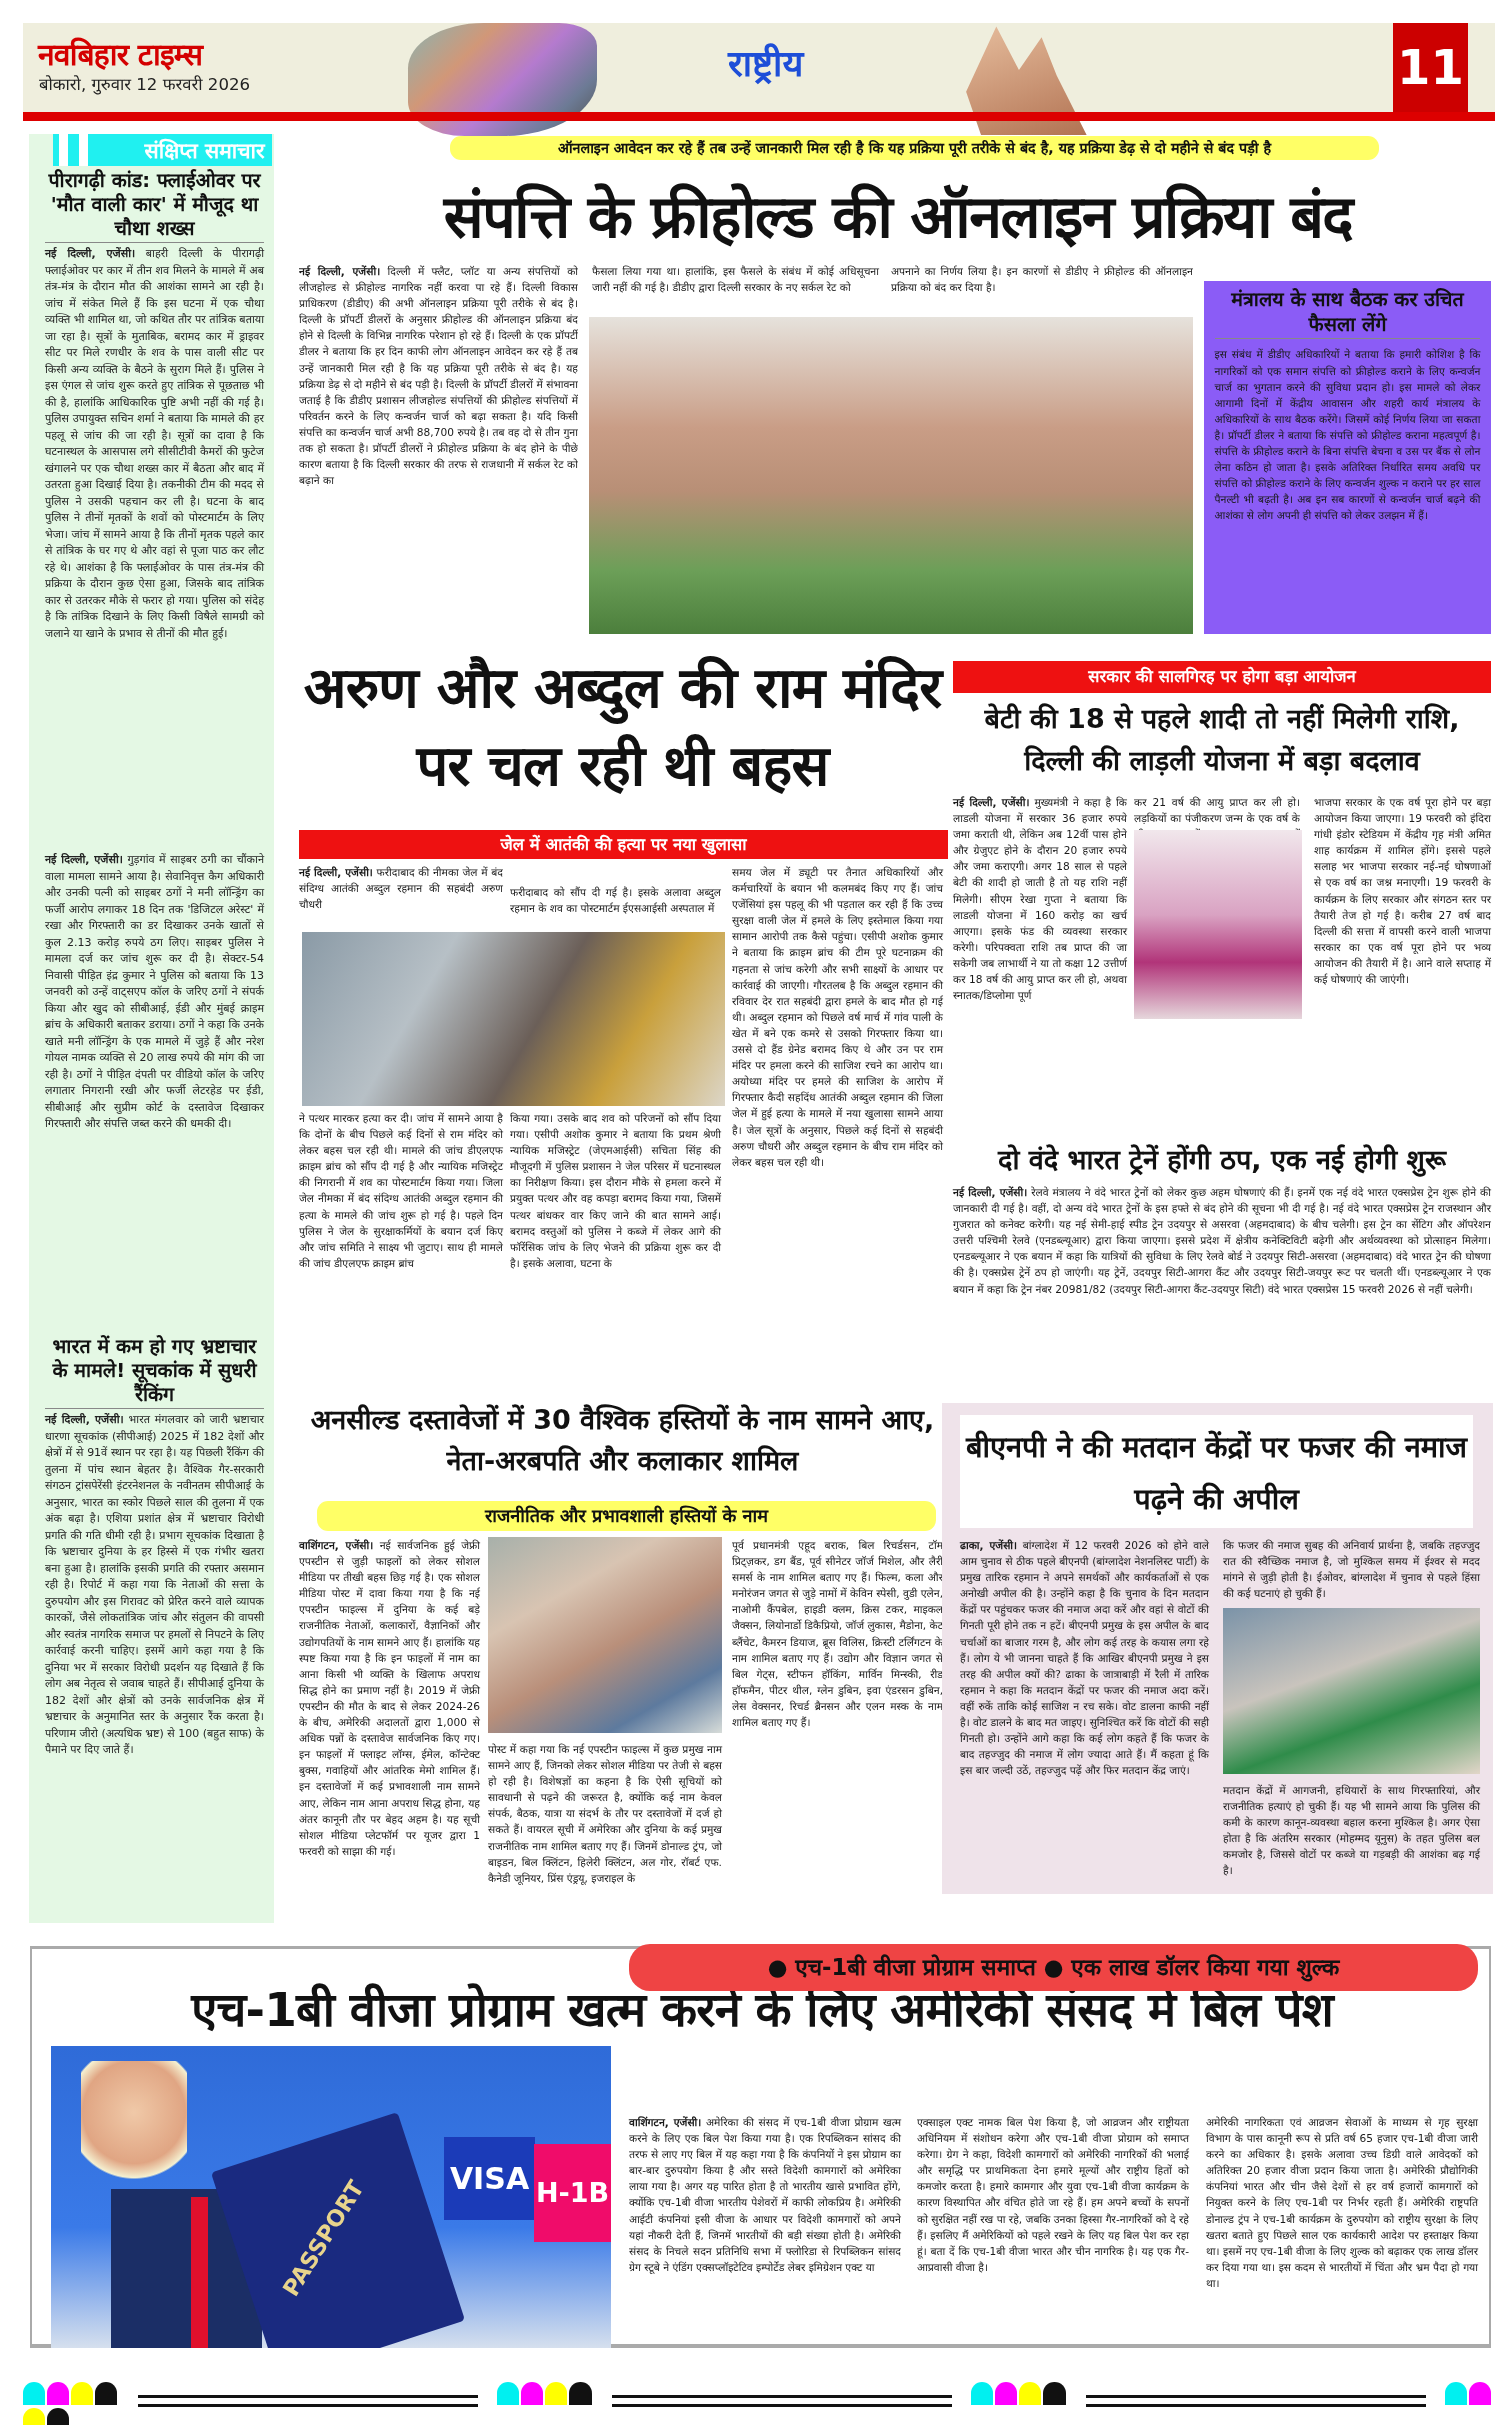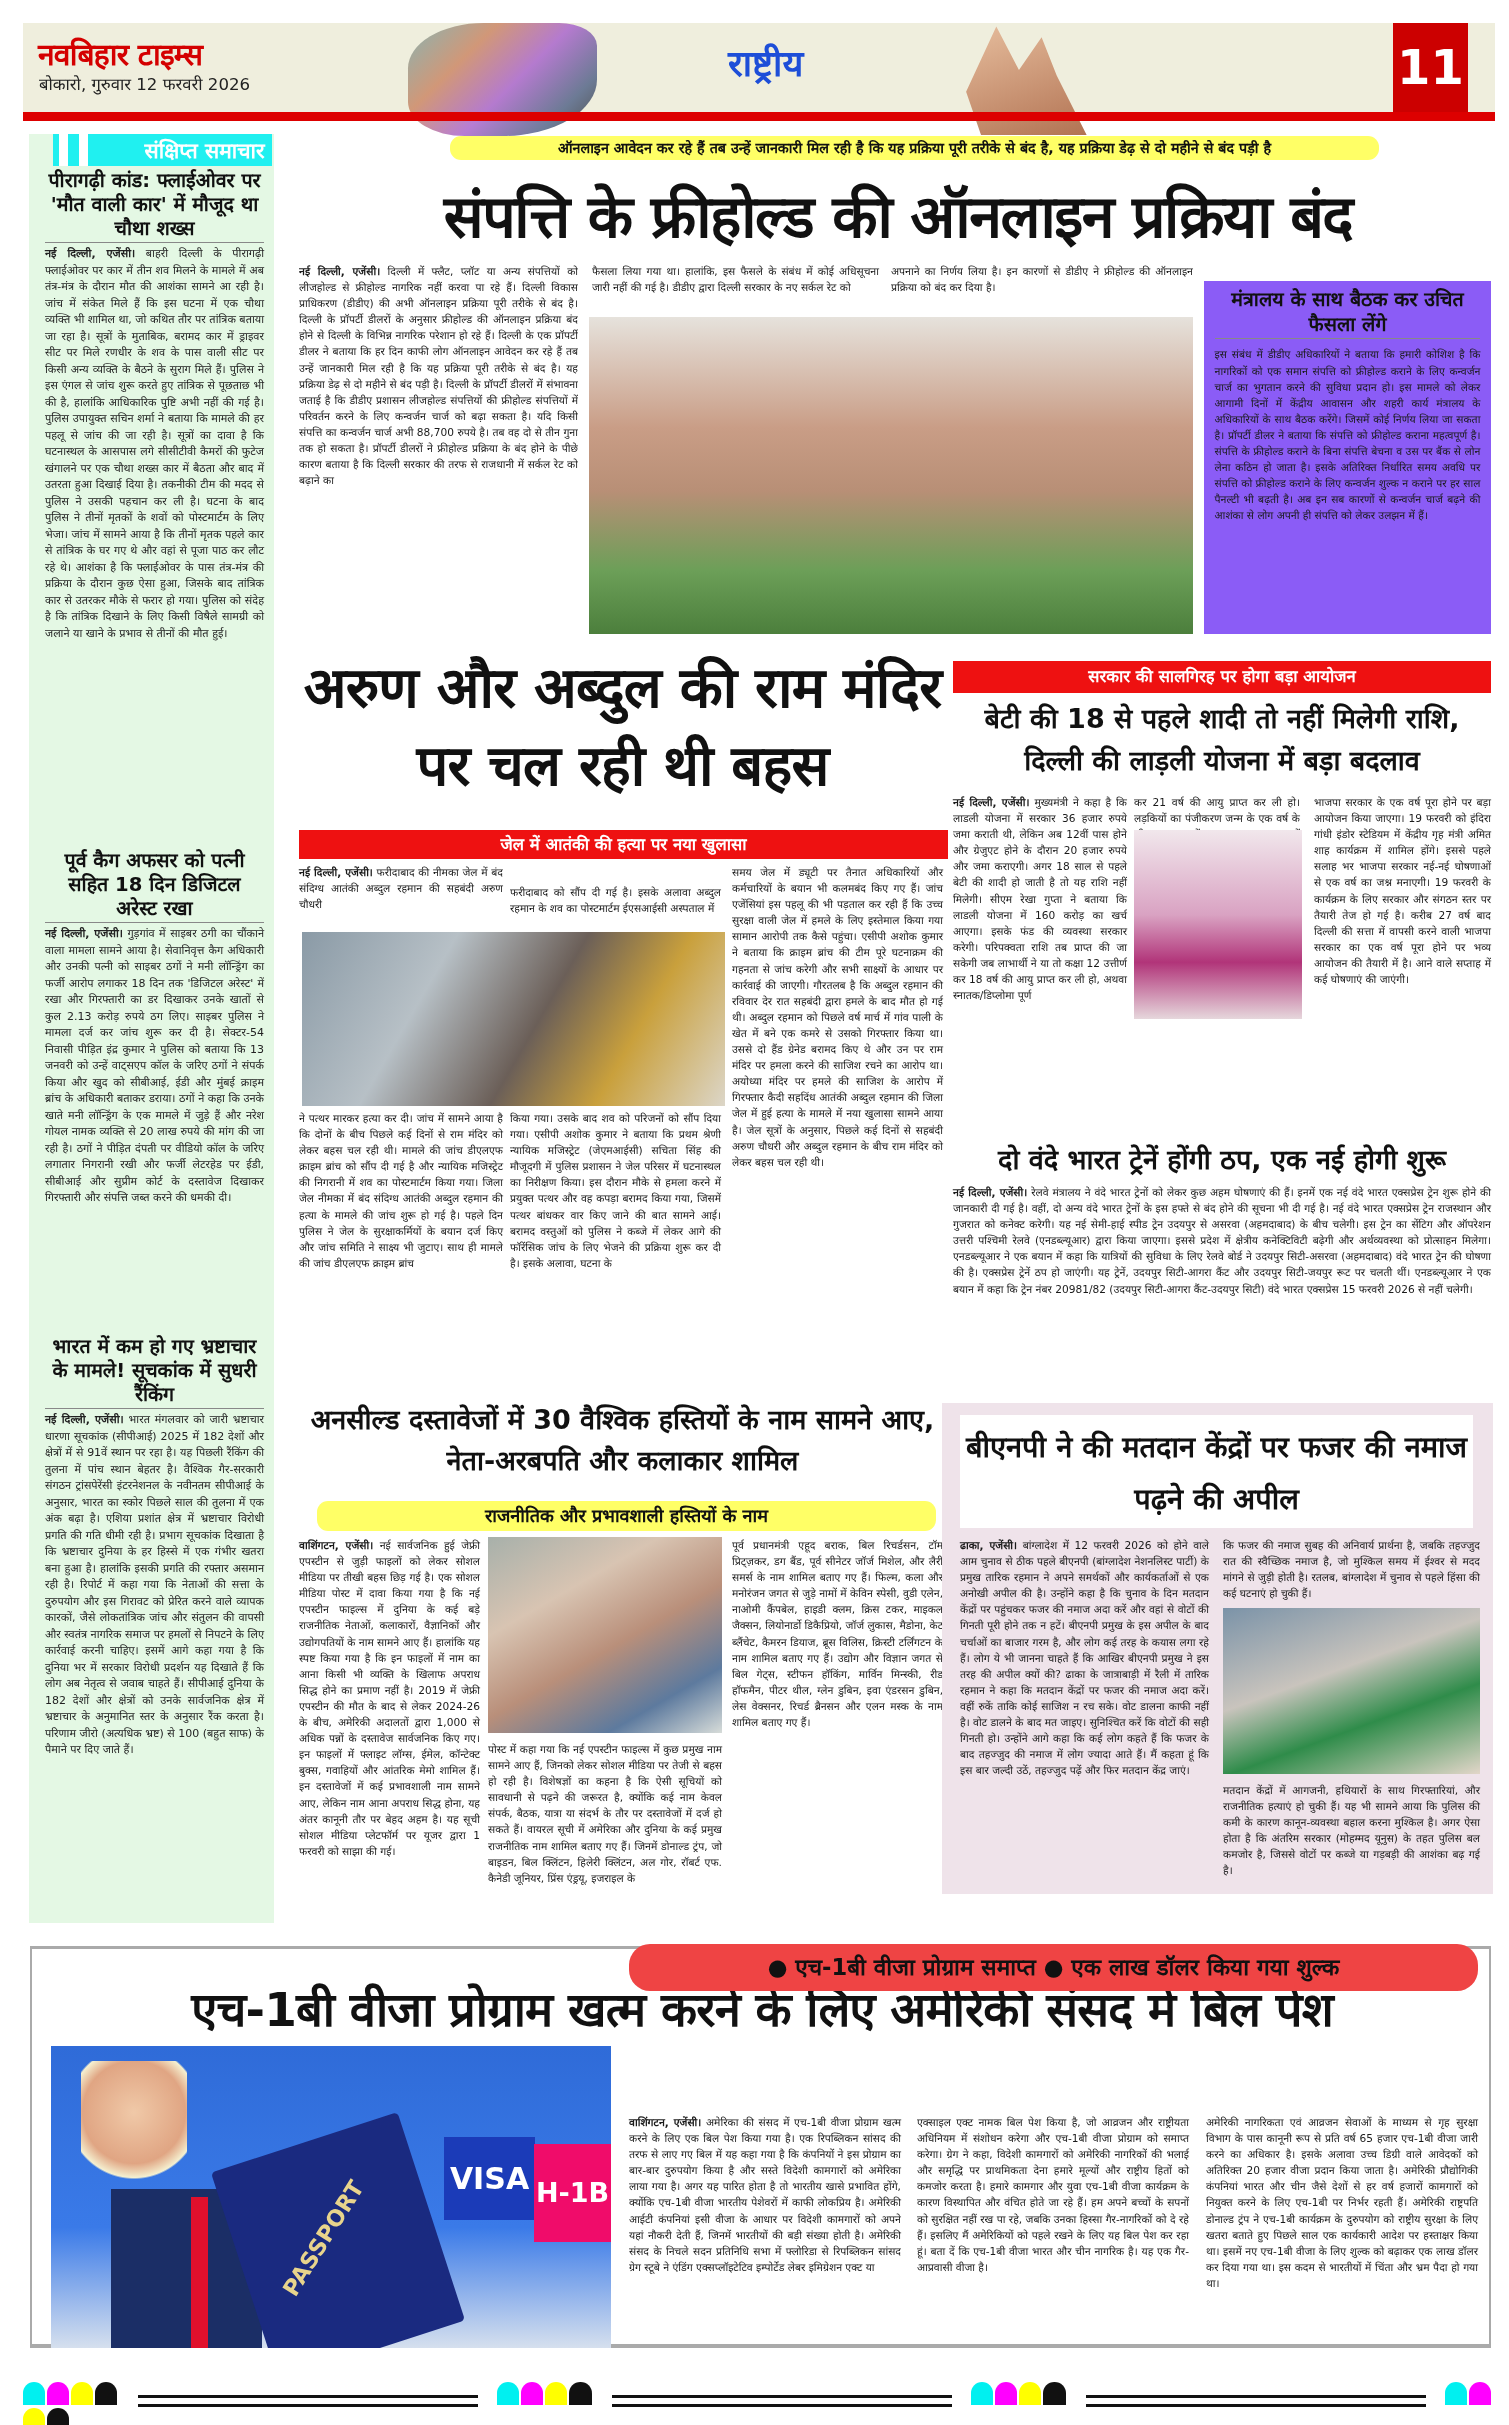--- a/index.html
+++ b/index.html
@@ -59,21 +59,20 @@
     <i style="left:26px"></i>
   <span>संक्षिप्त समाचार</span>
 </div>
 
 <div class="col" style="left:45px;top:169px;width:219px;">
   <div class="brief-head">पीरागढ़ी कांड: फ्लाईओवर पर 'मौत वाली कार' में मौजूद था चौथा शख्स</div>
   <div class="brief-body"><b>नई दिल्ली, एजेंसी।</b> <span>बाहरी दिल्ली के पीरागढ़ी फ्लाईओवर पर कार में तीन शव मिलने के मामले में अब तंत्र-मंत्र के दौरान मौत की आशंका सामने आ रही है। जांच में संकेत मिले हैं कि इस घटना में एक चौथा व्यक्ति भी शामिल था, जो कथित तौर पर तांत्रिक बताया जा रहा है। सूत्रों के मुताबिक, बरामद कार में ड्राइवर सीट पर मिले रणधीर के शव के पास वाली सीट पर किसी अन्य व्यक्ति के बैठने के सुराग मिले हैं। पुलिस ने इस एंगल से जांच शुरू करते हुए तांत्रिक से पूछताछ भी की है, हालांकि आधिकारिक पुष्टि अभी नहीं की गई है। पुलिस उपायुक्त सचिन शर्मा ने बताया कि मामले की हर पहलू से जांच की जा रही है। सूत्रों का दावा है कि घटनास्थल के आसपास लगे सीसीटीवी कैमरों की फुटेज खंगालने पर एक चौथा शख्स कार में बैठता और बाद में उतरता हुआ दिखाई दिया है। तकनीकी टीम की मदद से पुलिस ने उसकी पहचान कर ली है। घटना के बाद पुलिस ने तीनों मृतकों के शवों को पोस्टमार्टम के लिए भेजा। जांच में सामने आया है कि तीनों मृतक पहले कार से तांत्रिक के घर गए थे और वहां से पूजा पाठ कर लौट रहे थे। आशंका है कि फ्लाईओवर के पास तंत्र-मंत्र की प्रक्रिया के दौरान कुछ ऐसा हुआ, जिसके बाद तांत्रिक कार से उतरकर मौके से फरार हो गया। पुलिस को संदेह है कि तांत्रिक दिखाने के लिए किसी विषैले सामग्री को जलाने या खाने के प्रभाव से तीनों की मौत हुई।</span></div>
 </div>
 
 <div class="col" style="left:45px;top:849px;width:219px;">
-  <div class="brief-head">पूर्व कैग अफसर को पत्नी सहित 18 दिन डिजिटल अरेस्ट रखा</div>
   <div class="brief-body"><b>नई दिल्ली, एजेंसी।</b> <span>गुड़गांव में साइबर ठगी का चौंकाने वाला मामला सामने आया है। सेवानिवृत्त कैग अधिकारी और उनकी पत्नी को साइबर ठगों ने मनी लॉन्ड्रिंग का फर्जी आरोप लगाकर 18 दिन तक 'डिजिटल अरेस्ट' में रखा और गिरफ्तारी का डर दिखाकर उनके खातों से कुल 2.13 करोड़ रुपये ठग लिए। साइबर पुलिस ने मामला दर्ज कर जांच शुरू कर दी है। सेक्टर-54 निवासी पीड़ित इंद्र कुमार ने पुलिस को बताया कि 13 जनवरी को उन्हें वाट्सएप कॉल के जरिए ठगों ने संपर्क किया और खुद को सीबीआई, ईडी और मुंबई क्राइम ब्रांच के अधिकारी बताकर डराया। ठगों ने कहा कि उनके खाते मनी लॉन्ड्रिंग के एक मामले में जुड़े हैं और नरेश गोयल नामक व्यक्ति से 20 लाख रुपये की मांग की जा रही है। ठगों ने पीड़ित दंपती पर वीडियो कॉल के जरिए लगातार निगरानी रखी और फर्जी लेटरहेड पर ईडी, सीबीआई और सुप्रीम कोर्ट के दस्तावेज दिखाकर गिरफ्तारी और संपत्ति जब्त करने की धमकी दी।</span></div>
 </div>
 
 <div class="col" style="left:45px;top:1335px;width:219px;">
   <div class="brief-head">भारत में कम हो गए भ्रष्टाचार के मामले! सूचकांक में सुधरी रैंकिंग</div>
   <div class="brief-body"><b>नई दिल्ली, एजेंसी।</b> <span>भारत मंगलवार को जारी भ्रष्टाचार धारणा सूचकांक (सीपीआई) 2025 में 182 देशों और क्षेत्रों में से 91वें स्थान पर रहा है। यह पिछली रैंकिंग की तुलना में पांच स्थान बेहतर है। वैश्विक गैर-सरकारी संगठन ट्रांसपेरेंसी इंटरनेशनल के नवीनतम सीपीआई के अनुसार, भारत का स्कोर पिछले साल की तुलना में एक अंक बढ़ा है। एशिया प्रशांत क्षेत्र में भ्रष्टाचार विरोधी प्रगति की गति धीमी रही है। प्रभाग सूचकांक दिखाता है कि भ्रष्टाचार दुनिया के हर हिस्से में एक गंभीर खतरा बना हुआ है। हालांकि इसकी प्रगति की रफ्तार असमान रही है। रिपोर्ट में कहा गया कि नेताओं की सत्ता के दुरुपयोग और इस गिरावट को प्रेरित करने वाले व्यापक कारकों, जैसे लोकतांत्रिक जांच और संतुलन की वापसी और स्वतंत्र नागरिक समाज पर हमलों से निपटने के लिए कार्रवाई करनी चाहिए। इसमें आगे कहा गया है कि दुनिया भर में सरकार विरोधी प्रदर्शन यह दिखाते हैं कि लोग अब नेतृत्व से जवाब चाहते हैं। सीपीआई दुनिया के 182 देशों और क्षेत्रों को उनके सार्वजनिक क्षेत्र में भ्रष्टाचार के अनुमानित स्तर के अनुसार रैंक करता है। परिणाम जीरो (अत्यधिक भ्रष्ट) से 100 (बहुत साफ) के पैमाने पर दिए जाते हैं।</span></div>
 </div>
 
 <div class="abs kicker-yellow" style="left:450px;top:136px;width:929px;height:24px;font-size:14.3px;line-height:24px;">ऑनलाइन आवेदन कर रहे हैं तब उन्हें जानकारी मिल रही है कि यह प्रक्रिया पूरी तरीके से बंद है, यह प्रक्रिया डेढ़ से दो महीने से बंद पड़ी है</div>
 <div class="abs main-head">संपत्ति के फ्रीहोल्ड की ऑनलाइन प्रक्रिया बंद</div>
@@ -112,21 +111,21 @@
 <div class="abs" style="left:298px;top:1400px;width:649px;font-size:27px;font-weight:bold;text-align:center;line-height:1.5;">अनसील्ड दस्तावेजों में 30 वैश्विक हस्तियों के नाम सामने आए, नेता-अरबपति और कलाकार शामिल</div>
 <div class="abs kicker-yellow" style="left:317px;top:1501px;width:619px;height:30px;font-size:18px;line-height:30px;">राजनीतिक और प्रभावशाली हस्तियों के नाम</div>
 <div class="col body-txt" style="left:299px;top:1537px;width:181px;"><b>वाशिंगटन, एजेंसी।</b> <span>नई सार्वजनिक हुई जेफ्री एपस्टीन से जुड़ी फाइलों को लेकर सोशल मीडिया पर तीखी बहस छिड़ गई है। एक सोशल मीडिया पोस्ट में दावा किया गया है कि नई एपस्टीन फाइल्स में दुनिया के कई बड़े राजनीतिक नेताओं, कलाकारों, वैज्ञानिकों और उद्योगपतियों के नाम सामने आए हैं। हालांकि यह स्पष्ट किया गया है कि इन फाइलों में नाम का आना किसी भी व्यक्ति के खिलाफ अपराध सिद्ध होने का प्रमाण नहीं है। 2019 में जेफ्री एपस्टीन की मौत के बाद से लेकर 2024-26 के बीच, अमेरिकी अदालतों द्वारा 1,000 से अधिक पन्नों के दस्तावेज सार्वजनिक किए गए। इन फाइलों में फ्लाइट लॉग्स, ईमेल, कॉन्टेक्ट बुक्स, गवाहियों और आंतरिक मेमो शामिल हैं। इन दस्तावेजों में कई प्रभावशाली नाम सामने आए, लेकिन नाम आना अपराध सिद्ध होना, यह अंतर कानूनी तौर पर बेहद अहम है। यह सूची सोशल मीडिया प्लेटफॉर्म पर यूजर द्वारा 1 फरवरी को साझा की गई।</span></div>
 <div class="abs" style="left:488px;top:1537px;width:234px;height:196px;background:linear-gradient(150deg,#a7b0aa 0%,#d8c4b2 30%,#b98f7a 55%,#5d7a9e 80%,#d7dcd9 100%);"></div>
 <div class="col body-txt" style="left:488px;top:1741px;width:234px;"><span>पोस्ट में कहा गया कि नई एपस्टीन फाइल्स में कुछ प्रमुख नाम सामने आए हैं, जिनको लेकर सोशल मीडिया पर तेजी से बहस हो रही है। विशेषज्ञों का कहना है कि ऐसी सूचियों को सावधानी से पढ़ने की जरूरत है, क्योंकि कई नाम केवल संपर्क, बैठक, यात्रा या संदर्भ के तौर पर दस्तावेजों में दर्ज हो सकते हैं। वायरल सूची में अमेरिका और दुनिया के कई प्रमुख राजनीतिक नाम शामिल बताए गए हैं। जिनमें डोनाल्ड ट्रंप, जो बाइडन, बिल क्लिंटन, हिलेरी क्लिंटन, अल गोर, रॉबर्ट एफ. कैनेडी जूनियर, प्रिंस एंड्रयू, इजराइल के</span></div>
 <div class="col body-txt" style="left:732px;top:1537px;width:211px;"><span>पूर्व प्रधानमंत्री एहूद बराक, बिल रिचर्डसन, टॉम प्रिट्ज़कर, डग बैंड, पूर्व सीनेटर जॉर्ज मिशेल, और लैरी समर्स के नाम शामिल बताए गए हैं। फिल्म, कला और मनोरंजन जगत से जुड़े नामों में केविन स्पेसी, वुडी एलेन, नाओमी कैंपबेल, हाइडी क्लम, क्रिस टकर, माइकल जैक्सन, लियोनार्डो डिकैप्रियो, जॉर्ज लुकास, मैडोना, केट ब्लैंचेट, कैमरन डियाज, ब्रूस विलिस, क्रिस्टी टर्लिंगटन के नाम शामिल बताए गए हैं। उद्योग और विज्ञान जगत से बिल गेट्स, स्टीफन हॉकिंग, मार्विन मिन्स्की, रीड हॉफमैन, पीटर थील, ग्लेन डुबिन, इवा एंडरसन डुबिन, लेस वेक्सनर, रिचर्ड ब्रैनसन और एलन मस्क के नाम शामिल बताए गए हैं।</span></div>
 
 <div class="abs pink-box"></div>
 <div class="abs" style="left:960px;top:1415px;width:513px;height:113px;background:#fff;font-size:29px;font-weight:bold;text-align:center;line-height:1.8;padding-top:6px;">बीएनपी ने की मतदान केंद्रों पर फजर की नमाज पढ़ने की अपील</div>
 <div class="col body-txt" style="left:960px;top:1537px;width:249px;"><b>ढाका, एजेंसी।</b> <span>बांग्लादेश में 12 फरवरी 2026 को होने वाले आम चुनाव से ठीक पहले बीएनपी (बांग्लादेश नेशनलिस्ट पार्टी) के प्रमुख तारिक रहमान ने अपने समर्थकों और कार्यकर्ताओं से एक अनोखी अपील की है। उन्होंने कहा है कि चुनाव के दिन मतदान केंद्रों पर पहुंचकर फजर की नमाज अदा करें और वहां से वोटों की गिनती पूरी होने तक न हटें। बीएनपी प्रमुख के इस अपील के बाद चर्चाओं का बाजार गरम है, और लोग कई तरह के कयास लगा रहे हैं। लोग ये भी जानना चाहते हैं कि आखिर बीएनपी प्रमुख ने इस तरह की अपील क्यों की? ढाका के जात्राबाड़ी में रैली में तारिक रहमान ने कहा कि मतदान केंद्रों पर फजर की नमाज अदा करें। वहीं रुकें ताकि कोई साजिश न रच सके। वोट डालना काफी नहीं है। वोट डालने के बाद मत जाइए। सुनिश्चित करें कि वोटों की सही गिनती हो। उन्होंने आगे कहा कि कई लोग कहते हैं कि फजर के बाद तहज्जुद की नमाज में लोग ज्यादा आते हैं। मैं कहता हूं कि इस बार जल्दी उठें, तहज्जुद पढ़ें और फिर मतदान केंद्र जाएं।</span></div>
-<div class="col body-txt" style="left:1223px;top:1537px;width:257px;"><span>कि फजर की नमाज सुबह की अनिवार्य प्रार्थना है, जबकि तहज्जुद रात की स्वैच्छिक नमाज है, जो मुश्किल समय में ईश्वर से मदद मांगने से जुड़ी होती है। रतलब, बांग्लादेश में चुनाव से पहले हिंसा की कई घटनाएं हो चुकी हैं।</span></div>
+<div class="col body-txt" style="left:1223px;top:1537px;width:257px;"><span>कि फजर की नमाज सुबह की अनिवार्य प्रार्थना है, जबकि तहज्जुद रात की स्वैच्छिक नमाज है, जो मुश्किल समय में ईश्वर से मदद मांगने से जुड़ी होती है। ईओवर, बांग्लादेश में चुनाव से पहले हिंसा की कई घटनाएं हो चुकी हैं।</span></div>
 <div class="abs" style="left:1223px;top:1608px;width:257px;height:166px;background:linear-gradient(160deg,#7b93a8 0%,#c9c4bd 40%,#2f8c4a 65%,#e2d6c9 100%);"></div>
 <div class="col body-txt" style="left:1223px;top:1782px;width:257px;"><span>मतदान केंद्रों में आगजनी, हथियारों के साथ गिरफ्तारियां, और राजनीतिक हत्याएं हो चुकी हैं। यह भी सामने आया कि पुलिस की कमी के कारण कानून-व्यवस्था बहाल करना मुश्किल है। अगर ऐसा होता है कि अंतरिम सरकार (मोहम्मद यूनुस) के तहत पुलिस बल कमजोर है, जिससे वोटों पर कब्जे या गड़बड़ी की आशंका बढ़ गई है।</span></div>
 
 <div class="abs bottom-box"></div>
 <div class="abs" style="left:45px;top:1976px;width:1434px;font-size:47px;font-weight:bold;text-align:center;letter-spacing:-0.8px;">एच-1बी वीजा प्रोग्राम खत्म करने के लिए अमेरिकी संसद में बिल पेश</div>
 <div class="abs visa-photo">
   <div class="abs" style="left:30px;top:15px;width:106px;height:128px;background:radial-gradient(circle at 50% 40%,#f0c9a8 0%,#e0a583 55%,#f5f0d0 70%,transparent 72%);"></div>
   <div class="abs" style="left:60px;top:143px;width:151px;height:159px;background:#1b2e66;"></div>
   <div class="abs" style="left:140px;top:151px;width:16.6px;height:151px;background:#e0102c;"></div>
   <div class="abs" style="left:189px;top:91px;width:196px;height:219px;background:#1a2a80;transform:rotate(-18deg);border-radius:4.5px;">

